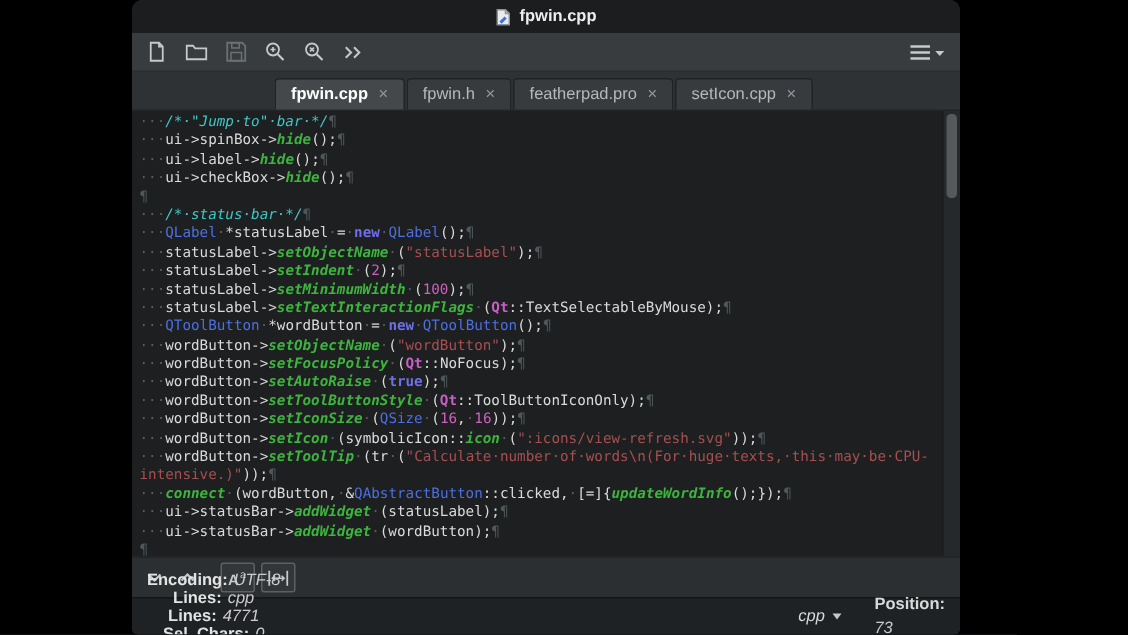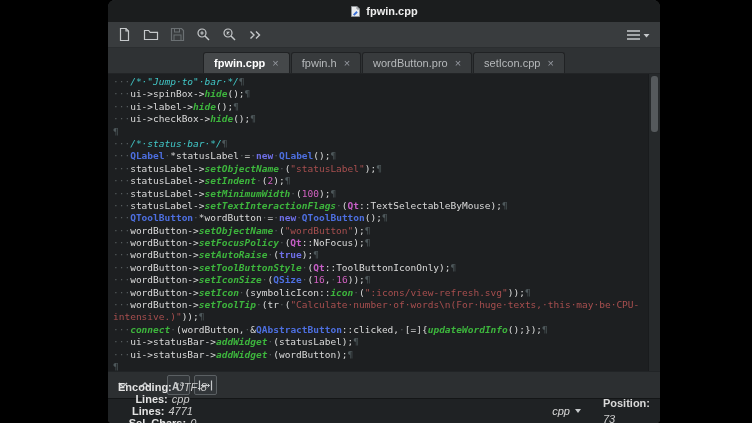--- a/index.html
+++ b/index.html
@@ -1,18 +1,18 @@
 <!DOCTYPE html>
 <html style="--c-plain: #dadada; --c-ws: #585d5f; --c-pil: #4e585b; --c-comment: #41c7c7; --c-func: #3db53d; --c-type: #4d6fe0; --c-kw: #6f6fe8; --c-qt: #c75fc7; --c-num: #d060c0; --c-str: #a84f4f;"><head>
 <meta charset="utf-8">
 <style>
   html,body{margin:0;padding:0;}
   body{width:752px;height:423px;background:#000;overflow:hidden;position:relative;
        font-family:"Liberation Sans", sans-serif;}
-  .window{position:absolute;left:108px;top:0;width:552px;height:423px;
+  .window{position:absolute;left:88px;top:0;width:552px;height:423px;
           background:#393c3e;border-radius:7px 7px 4px 4px;overflow:hidden;
           display:flex;flex-direction:column;}
   
   .titlebar{height:22px;background:#1b1d1e;display:flex;align-items:center;justify-content:center;
             gap:5px;color:#ededed;font-size:11px;font-weight:bold;flex:0 0 auto;}
   
   .toolbar{height:25px;background:#393c3e;display:flex;align-items:center;padding:0 9px;gap:11px;
            flex:0 0 auto;border-bottom:1px solid #2b2e30;}
   .tbtn{display:inline-flex;align-items:center;justify-content:center;color:#c6c9cb;cursor:default;}
   .tbtn.dis{color:#6b7073;}
@@ -28,21 +28,21 @@
   
   .editor{flex:1 1 auto;background:#1d1f21;display:flex;overflow:hidden;}
   .code{flex:1;padding:2px 0 0 5px;font-family:"DejaVu Sans Mono", monospace;font-size:9.5px;
         line-height:12.4px;white-space:pre;overflow:hidden;}
   .cl{height:12.4px;}
   .tk-plain{color:var(--c-plain);}
   .tk-ws{color:var(--c-ws);}
   .tk-pil{color:var(--c-pil);}
   .tk-comment{color:var(--c-comment);font-style:italic;}
   .tk-func{color:var(--c-func);font-style:italic;font-weight:bold;}
-  .tk-type{color:var(--c-type);font-weight:bold;}
+  .tk-type{color:var(--c-type);font-weight:normal;}
   .tk-kw{color:var(--c-kw);font-weight:bold;}
   .tk-qt{color:var(--c-qt);font-weight:bold;}
   .tk-num{color:var(--c-num);}
   .tk-str{color:var(--c-str);}
   .vscroll{width:11px;background:#26292b;border-left:1px solid #191b1d;position:relative;flex:0 0 auto;}
   .vthumb{position:absolute;top:2px;left:2px;width:7px;height:56px;background:#55595c;border-radius:3px;}
   
   .searchrow{height:26px;background:#2c2f31;display:flex;align-items:center;padding:0 6px;gap:4px;
              flex:0 0 auto;border-top:1px solid #212426;}
   .search-input{flex:1;height:16px;background:#222527;border:1px solid #17191b;border-radius:2px;
@@ -146,21 +146,21 @@
   <div class="tabbar">
       <div class="tab active">
         <span>fpwin.cpp</span>
         <span class="tabx">×</span>
       </div>
       <div class="tab">
         <span>fpwin.h</span>
         <span class="tabx">×</span>
       </div>
       <div class="tab">
-        <span>wordButton.pro</span>
+        <span>featherpad.pro</span>
         <span class="tabx">×</span>
       </div>
       <div class="tab">
         <span>setIcon.cpp</span>
         <span class="tabx">×</span>
       </div>
     </div>
 
   <div class="editor">
     <div class="code"><div class="cl"><span class="tk-ws">···</span><span class="tk-comment">/*·"Jump·to"·bar·*/</span><span class="tk-pil">¶</span></div><div class="cl"><span class="tk-ws">···</span><span class="tk-plain">ui-&gt;spinBox-&gt;</span><span class="tk-func">hide</span><span class="tk-plain">();</span><span class="tk-pil">¶</span></div><div class="cl"><span class="tk-ws">···</span><span class="tk-plain">ui-&gt;label-&gt;</span><span class="tk-func">hide</span><span class="tk-plain">();</span><span class="tk-pil">¶</span></div><div class="cl"><span class="tk-ws">···</span><span class="tk-plain">ui-&gt;checkBox-&gt;</span><span class="tk-func">hide</span><span class="tk-plain">();</span><span class="tk-pil">¶</span></div><div class="cl"><span class="tk-pil">¶</span></div><div class="cl"><span class="tk-ws">···</span><span class="tk-comment">/*·status·bar·*/</span><span class="tk-pil">¶</span></div><div class="cl"><span class="tk-ws">···</span><span class="tk-type">QLabel</span><span class="tk-ws">·</span><span class="tk-plain">*statusLabel</span><span class="tk-ws">·</span><span class="tk-plain">=</span><span class="tk-ws">·</span><span class="tk-kw">new</span><span class="tk-ws">·</span><span class="tk-type">QLabel</span><span class="tk-plain">();</span><span class="tk-pil">¶</span></div><div class="cl"><span class="tk-ws">···</span><span class="tk-plain">statusLabel-&gt;</span><span class="tk-func">setObjectName</span><span class="tk-ws">·</span><span class="tk-plain">(</span><span class="tk-str">"statusLabel"</span><span class="tk-plain">);</span><span class="tk-pil">¶</span></div><div class="cl"><span class="tk-ws">···</span><span class="tk-plain">statusLabel-&gt;</span><span class="tk-func">setIndent</span><span class="tk-ws">·</span><span class="tk-plain">(</span><span class="tk-num">2</span><span class="tk-plain">);</span><span class="tk-pil">¶</span></div><div class="cl"><span class="tk-ws">···</span><span class="tk-plain">statusLabel-&gt;</span><span class="tk-func">setMinimumWidth</span><span class="tk-ws">·</span><span class="tk-plain">(</span><span class="tk-num">100</span><span class="tk-plain">);</span><span class="tk-pil">¶</span></div><div class="cl"><span class="tk-ws">···</span><span class="tk-plain">statusLabel-&gt;</span><span class="tk-func">setTextInteractionFlags</span><span class="tk-ws">·</span><span class="tk-plain">(</span><span class="tk-qt">Qt</span><span class="tk-plain">::TextSelectableByMouse);</span><span class="tk-pil">¶</span></div><div class="cl"><span class="tk-ws">···</span><span class="tk-type">QToolButton</span><span class="tk-ws">·</span><span class="tk-plain">*wordButton</span><span class="tk-ws">·</span><span class="tk-plain">=</span><span class="tk-ws">·</span><span class="tk-kw">new</span><span class="tk-ws">·</span><span class="tk-type">QToolButton</span><span class="tk-plain">();</span><span class="tk-pil">¶</span></div><div class="cl"><span class="tk-ws">···</span><span class="tk-plain">wordButton-&gt;</span><span class="tk-func">setObjectName</span><span class="tk-ws">·</span><span class="tk-plain">(</span><span class="tk-str">"wordButton"</span><span class="tk-plain">);</span><span class="tk-pil">¶</span></div><div class="cl"><span class="tk-ws">···</span><span class="tk-plain">wordButton-&gt;</span><span class="tk-func">setFocusPolicy</span><span class="tk-ws">·</span><span class="tk-plain">(</span><span class="tk-qt">Qt</span><span class="tk-plain">::NoFocus);</span><span class="tk-pil">¶</span></div><div class="cl"><span class="tk-ws">···</span><span class="tk-plain">wordButton-&gt;</span><span class="tk-func">setAutoRaise</span><span class="tk-ws">·</span><span class="tk-plain">(</span><span class="tk-kw">true</span><span class="tk-plain">);</span><span class="tk-pil">¶</span></div><div class="cl"><span class="tk-ws">···</span><span class="tk-plain">wordButton-&gt;</span><span class="tk-func">setToolButtonStyle</span><span class="tk-ws">·</span><span class="tk-plain">(</span><span class="tk-qt">Qt</span><span class="tk-plain">::ToolButtonIconOnly);</span><span class="tk-pil">¶</span></div><div class="cl"><span class="tk-ws">···</span><span class="tk-plain">wordButton-&gt;</span><span class="tk-func">setIconSize</span><span class="tk-ws">·</span><span class="tk-plain">(</span><span class="tk-type">QSize</span><span class="tk-ws">·</span><span class="tk-plain">(</span><span class="tk-num">16</span><span class="tk-plain">,</span><span class="tk-ws">·</span><span class="tk-num">16</span><span class="tk-plain">));</span><span class="tk-pil">¶</span></div><div class="cl"><span class="tk-ws">···</span><span class="tk-plain">wordButton-&gt;</span><span class="tk-func">setIcon</span><span class="tk-ws">·</span><span class="tk-plain">(symbolicIcon::</span><span class="tk-func">icon</span><span class="tk-ws">·</span><span class="tk-plain">(</span><span class="tk-str">":icons/view-refresh.svg"</span><span class="tk-plain">));</span><span class="tk-pil">¶</span></div><div class="cl"><span class="tk-ws">···</span><span class="tk-plain">wordButton-&gt;</span><span class="tk-func">setToolTip</span><span class="tk-ws">·</span><span class="tk-plain">(tr</span><span class="tk-ws">·</span><span class="tk-plain">(</span><span class="tk-str">"Calculate·number·of·words\n(For·huge·texts,·this·may·be·CPU-</span></div><div class="cl"><span class="tk-str">intensive.)"</span><span class="tk-plain">));</span><span class="tk-pil">¶</span></div><div class="cl"><span class="tk-ws">···</span><span class="tk-func">connect</span><span class="tk-ws">·</span><span class="tk-plain">(wordButton,</span><span class="tk-ws">·</span><span class="tk-plain">&amp;</span><span class="tk-type">QAbstractButton</span><span class="tk-plain">::clicked,</span><span class="tk-ws">·</span><span class="tk-plain">[=]{</span><span class="tk-func">updateWordInfo</span><span class="tk-plain">();});</span><span class="tk-pil">¶</span></div><div class="cl"><span class="tk-ws">···</span><span class="tk-plain">ui-&gt;statusBar-&gt;</span><span class="tk-func">addWidget</span><span class="tk-ws">·</span><span class="tk-plain">(statusLabel);</span><span class="tk-pil">¶</span></div><div class="cl"><span class="tk-ws">···</span><span class="tk-plain">ui-&gt;statusBar-&gt;</span><span class="tk-func">addWidget</span><span class="tk-ws">·</span><span class="tk-plain">(wordButton);</span><span class="tk-pil">¶</span></div><div class="cl"><span class="tk-pil">¶</span></div></div>

